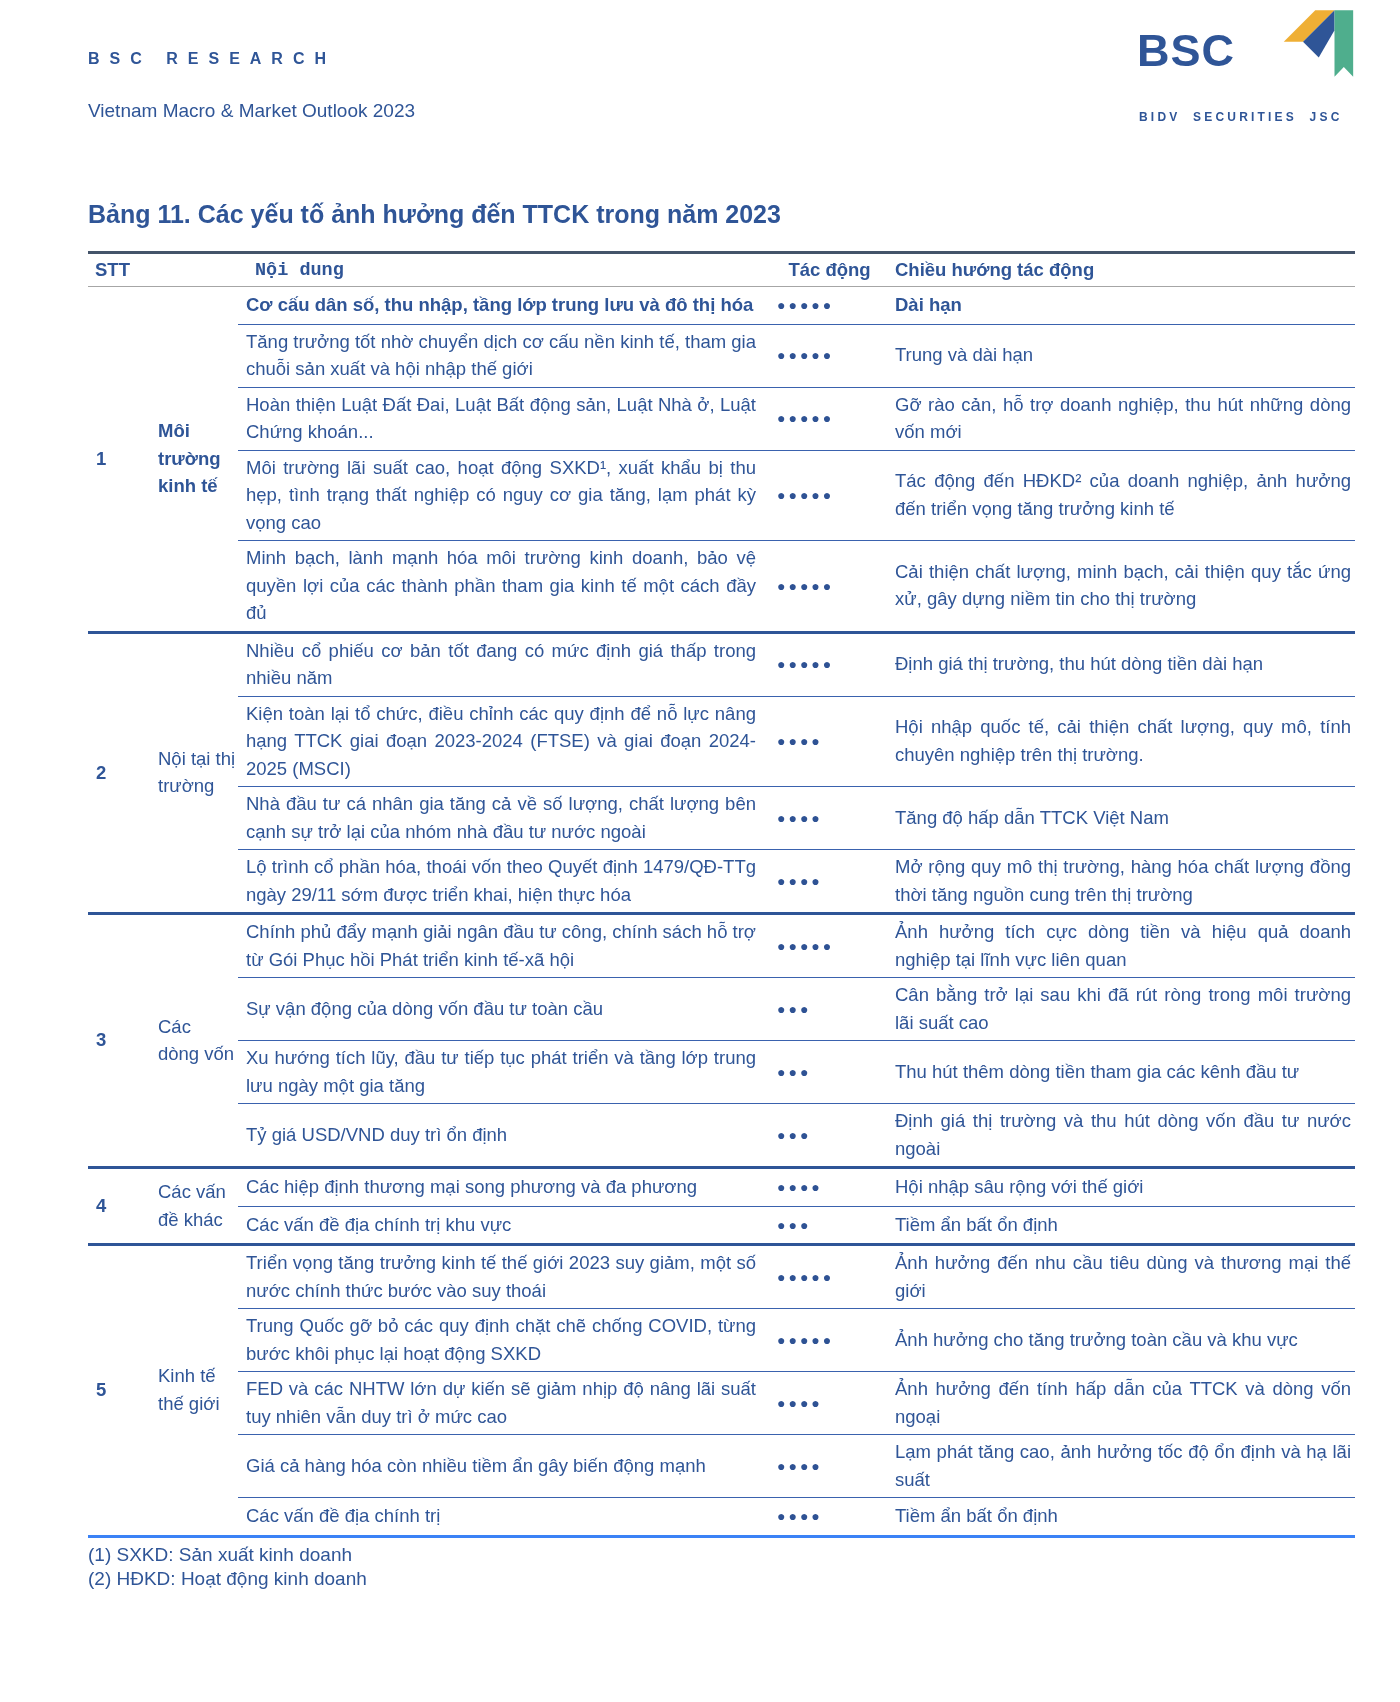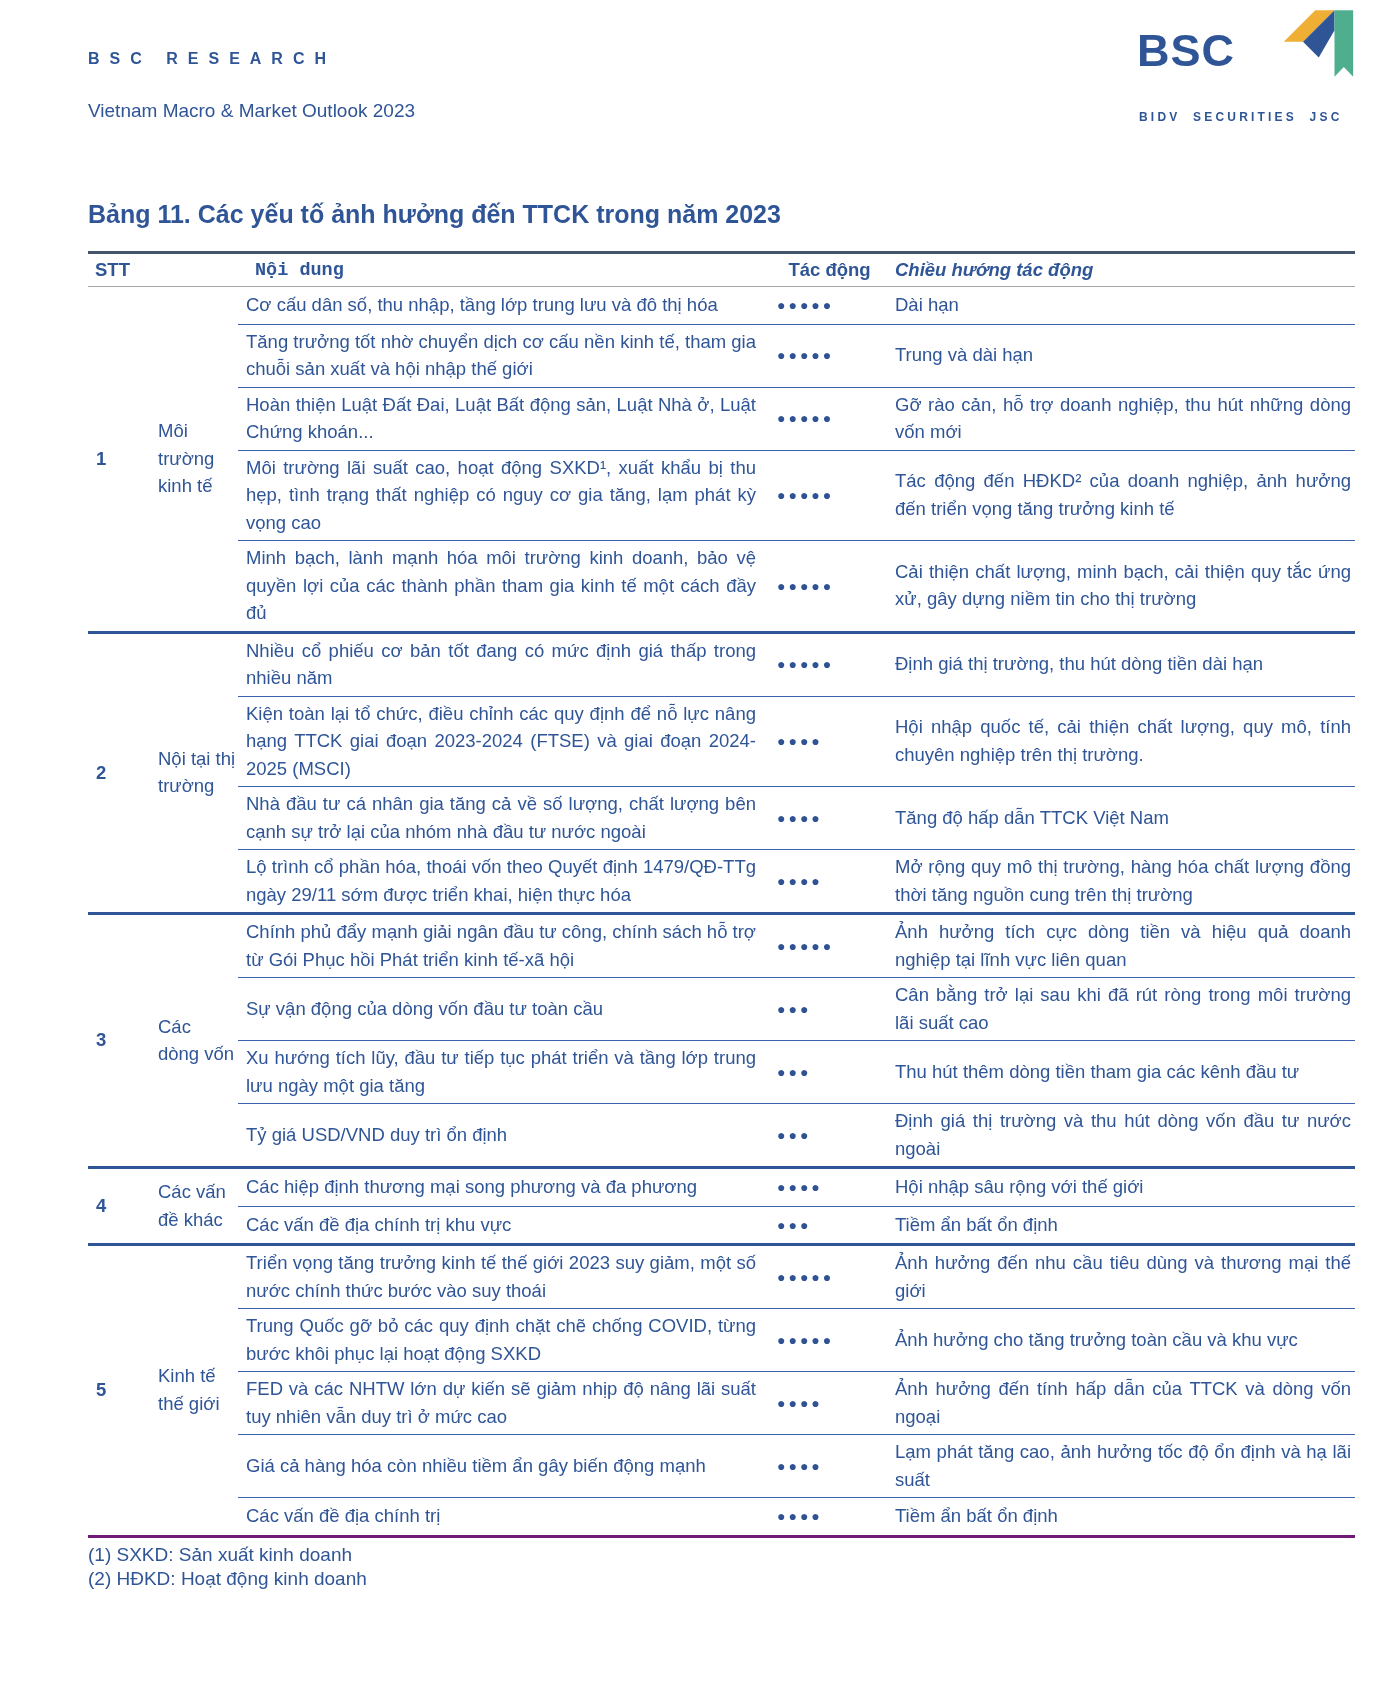--- a/index.html
+++ b/index.html
@@ -28,36 +28,36 @@
     font-size:12px; font-weight:bold; letter-spacing:3.2px; word-spacing:6px; white-space:nowrap;
   }
 
   
   .table-title { margin:18px 0 22px 0; font-size:25px; font-weight:bold; }
 
   
   table.factors {
     width:1267px; border-collapse:collapse; table-layout:fixed;
     border-top:3px solid #44546A;
-    border-bottom:3px solid #701a75;
+    border-bottom:3px solid #3b82f6;
   }
   thead th {
     font-size:18.5px; font-weight:bold; text-align:left;
     padding:5px 0 5px 7px;
     border-bottom:1.5px solid #A6A6A6;
     white-space:nowrap;
   }
   thead th.h-content { padding-left:17px;font-family:Liberation Mono, monospace; }
   thead th.h-impact  { padding-left:7px;text-align:center; }
-  thead th.h-dir     { padding-left:13px;font-style:italic; }
+  thead th.h-dir     { padding-left:13px; }
 
   tbody td { font-size:18.5px; line-height:27.5px; vertical-align:middle; padding:3px 6px 4px 8px; }
   tr.inner > td       { border-top:1.5px solid #3A62AE; }
   tr.group-start > td { border-top:3px solid #2F5597; }
-  tbody tr.first-group > td { border-top:none; }
+  tbody tr.first-group > td { border-top:none;font-weight:bold; }
 
   td.c-stt { font-weight:bold; padding-left:8px; }
   td.c-cat { padding-left:6px; padding-right:2px; }
   td.c-content { text-align:justify; padding-right:14px; }
   td.c-impact { padding-left:7px; }
   td.c-dir { text-align:justify; padding-left:13px; padding-right:4px; }
   .dots { color:#2E5294; font-size:14px; letter-spacing:3px; white-space:nowrap; }
 
   
   .footnotes { margin-top:5px; font-size:19px; line-height:24px; }

